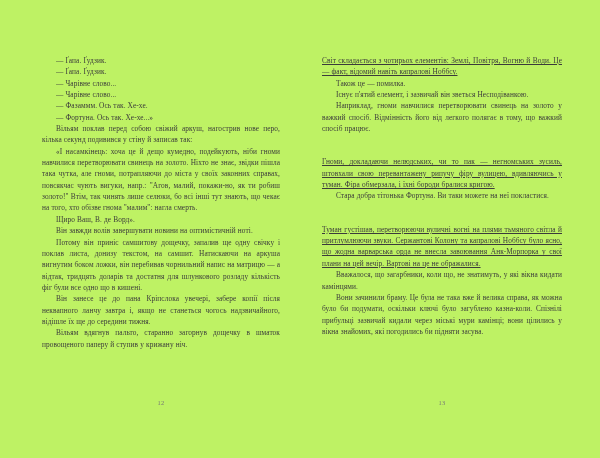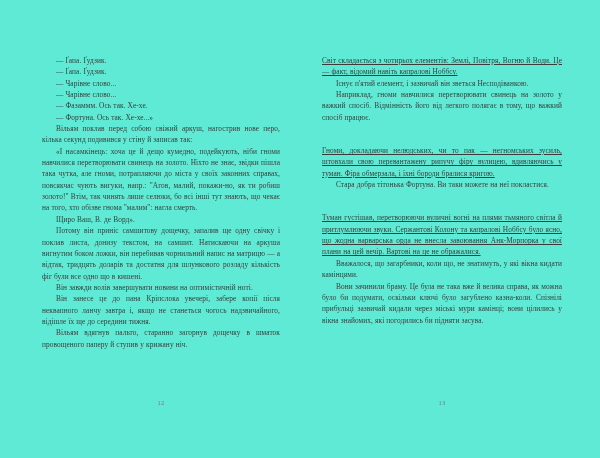--- a/index.html
+++ b/index.html
@@ -11,21 +11,21 @@
     width: 600px;
     height: 458px;
     overflow: hidden;
     font-family: "Liberation Serif", "DejaVu Serif", serif;
     color: #3a3a3a;
   }
   .spread {
     position: relative;
     width: 600px;
     height: 458px;
-    background: #5eead4;
+    background: #bef264;
     display: flex;
     box-sizing: border-box;
   }
   .page {
     position: relative;
     box-sizing: border-box;
     height: 458px;
     flex: 0 0 300px;
     width: 300px;
   }
@@ -76,31 +76,32 @@
     <div class="textblock" id="left-text">
         <p class="dialogue">— Ґапа. Ґудзик.</p>
         <p class="dialogue">— Ґапа. Ґудзик.</p>
         <p class="dialogue">— Чарівне слово...</p>
         <p class="dialogue">— Чарівне слово...</p>
         <p class="dialogue">— Фазаммм. Ось так. Хе-хе.</p>
         <p class="dialogue">— Фортуна. Ось так. Хе-хе...»</p>
         <p>Вільям поклав перед собою свіжий аркуш, нагострив нове перо, кілька секунд подивився у стіну й записав так:</p>
         <p>«І насамкінець: хоча це й дещо кумедно, подейкують, ніби гноми навчилися перетворювати свинець на золото. Ніхто не знає, звідки пішла така чутка, але гноми, потрапляючи до міста у своїх законних справах, повсякчас чують вигуки, напр.: "Агов, малий, покажи-но, як ти робиш золото!" Втім, так чинять лише селюки, бо всі інші тут знають, що чекає на того, хто обізве гнома "малим": нагла смерть.</p>
         <p>Щиро Ваш, В. де Ворд».</p>
+        <p>Він завжди волів завершувати новини на оптимістичній ноті.</p>
         <p>Потому він приніс самшитову дощечку, запалив ще одну свічку і поклав листа, донизу текстом, на самшит. Натискаючи на аркуша вигнутим боком ложки, він перебивав чорнильний напис на матрицю — а відтак, тридцять доларів та достатня для шлункового розладу кількість фіг були все одно що в кишені.</p>
-        <p>Він завжди волів завершувати новини на оптимістичній ноті.</p>
         <p>Він занесе це до пана Кріпслока увечері, забере копії після неквапного ланчу завтра і, якщо не станеться чогось надзвичайного, відішле їх ще до середини тижня.</p>
         <p>Вільям вдягнув пальто, старанно загорнув дощечку в шматок провощеного паперу й ступив у крижану ніч.</p>
       </div>
     <div class="folio">12</div>
   </div>
 
   <div class="page page-right">
     <div class="textblock" id="right-text">
         <p class="noindent">Світ складається з чотирьох елементів: Землі, Повітря, Вогню й Води. Це — факт, відомий навіть капралові Ноббсу.</p>
+        <p>Також це — помилка.</p>
         <p>Існує п'ятий елемент, і зазвичай він зветься Несподіванкою.</p>
         <p>Наприклад, гноми навчилися перетворювати свинець на золото у важкий спосіб. Відмінність його від легкого полягає в тому, що важкий спосіб працює.</p>
         <div class="section-gap"></div>
         <p class="noindent">Гноми, докладаючи нелюдських, чи то пак — негномських зусиль, штовхали свою перевантажену рипучу фіру вулицею, вдивляючись у туман. Фіра обмерзала, і їхні бороди бралися кригою.</p>
         <p>Стара добра тітонька Фортуна. Ви таки можете на неї покластися.</p>
         <div class="section-gap"></div>
         <p class="noindent">Туман густішав, перетворюючи вуличні вогні на плями тьмяного світла й притлумлюючи звуки. Сержантові Колону та капралові Ноббсу було ясно, що жодна варварська орда не внесла завоювання Анк-Морпорка у свої плани на цей вечір. Вартові на це не ображалися.</p>
         <p>Вважалося, що загарбники, коли що, не знатимуть, у які вікна кидати камінцями.</p>
         <p>Вони зачинили браму. Це була не така вже й велика справа, як можна було би подумати, оскільки ключі було загублено казна-коли. Спізнілі прибульці зазвичай кидали через міські мури камінці; вони цілились у вікна знайомих, які погодились би підняти засува.</p>
       </div>

